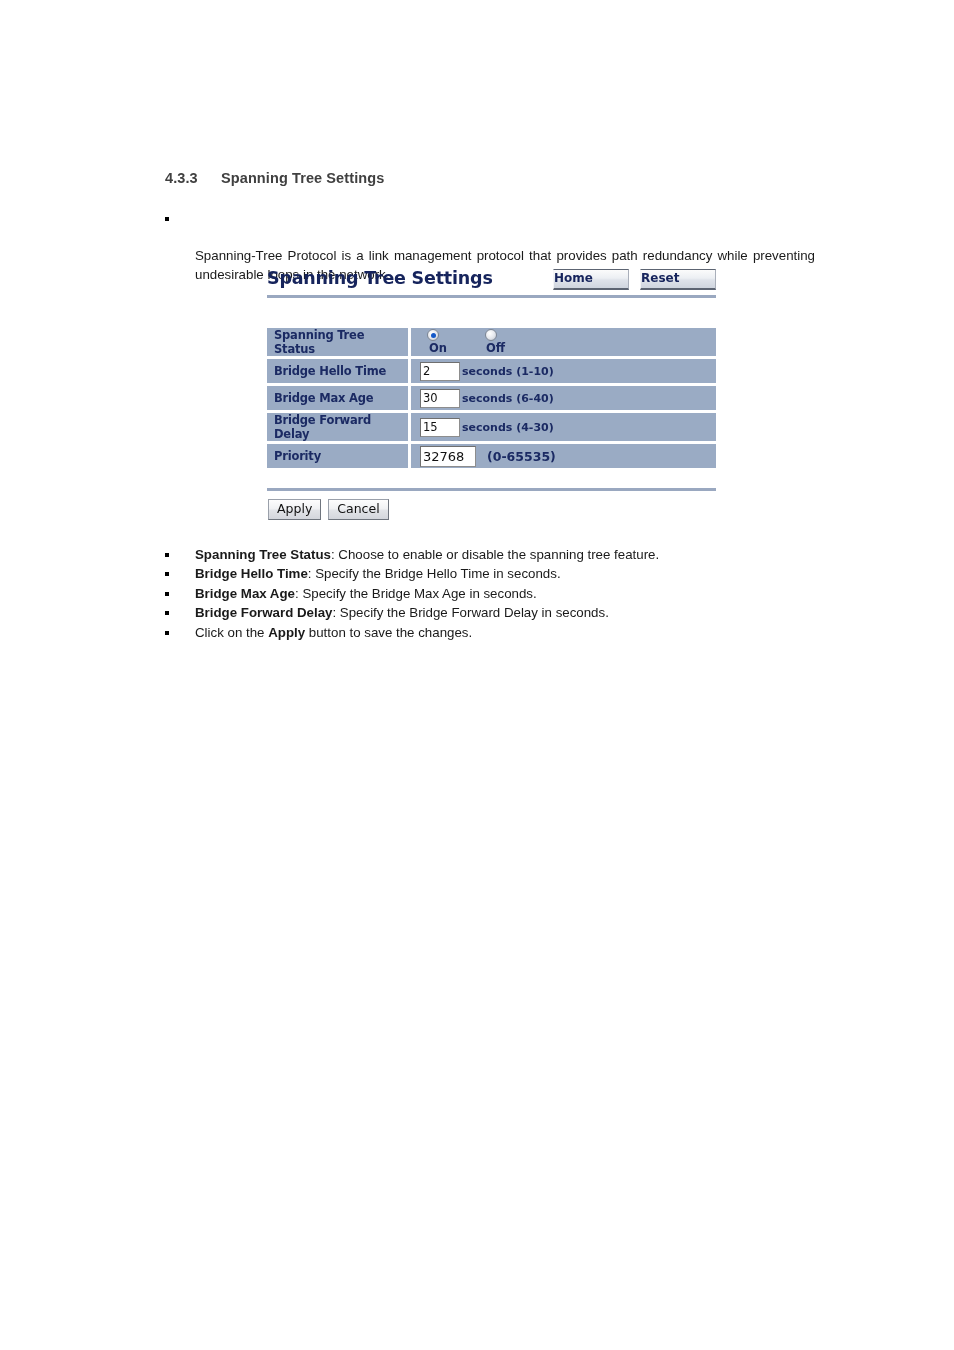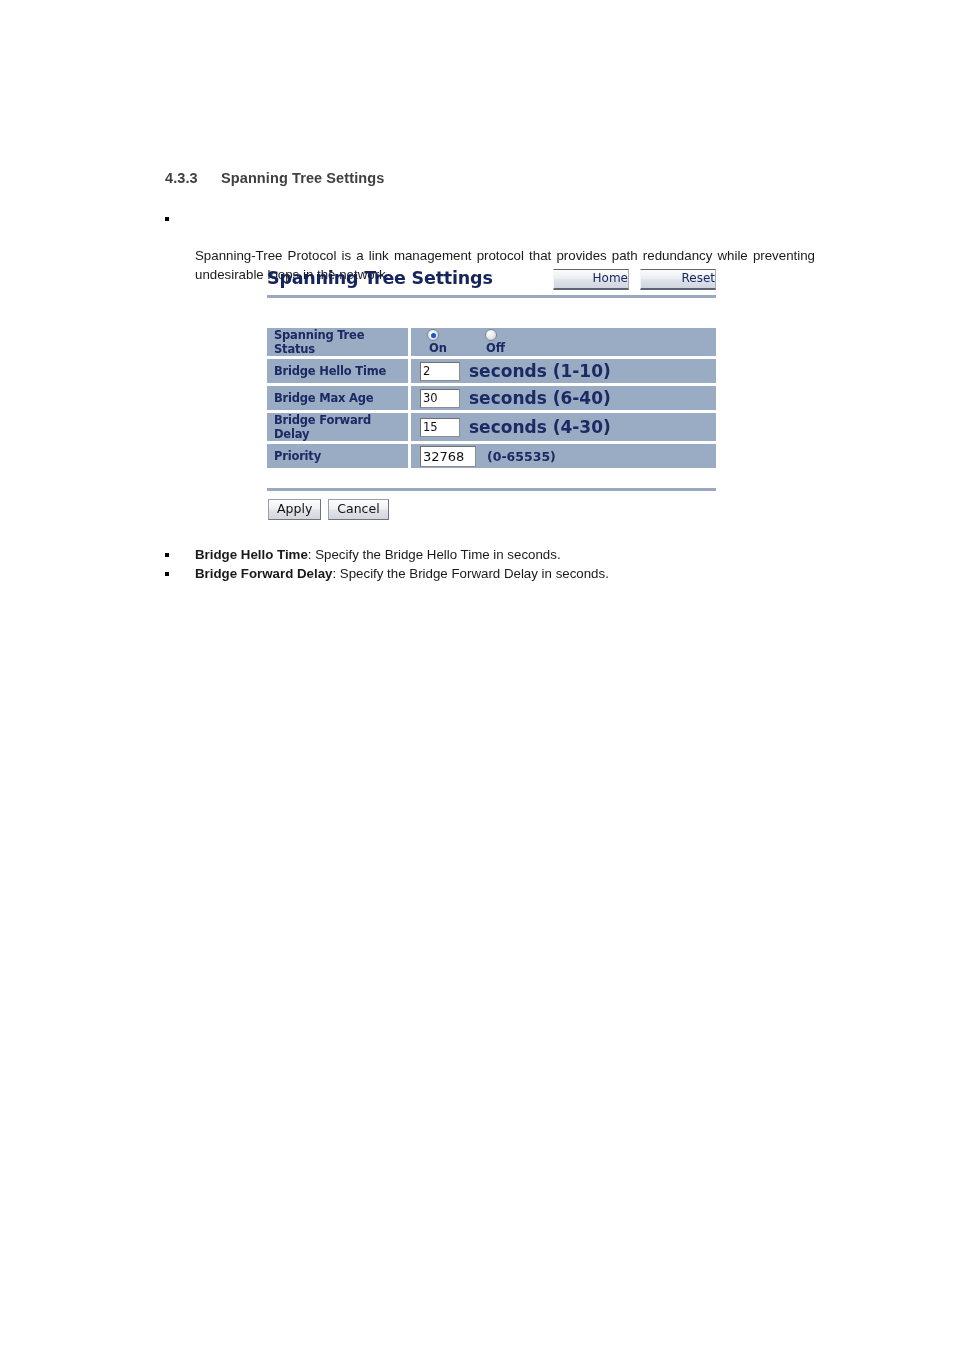--- a/index.html
+++ b/index.html
@@ -84,23 +84,23 @@
     gap: 11px;
   }
   .win-btn {
     background: linear-gradient(to bottom, #fbfbfb 0%, #eceff3 45%, #dfe3ea 55%, #cfd5de 100%);
     border-top: 1px solid #5c6472;
     border-bottom: 2px solid #5c6472;
     border-left: 1px solid #f4f5f7;
     border-right: 1px solid #a9afba;
     color: #16245c;
     font-size: 12px;
-    font-weight: normal;
-    font-family: "DejaVu Sans", sans-serif;
-    text-align: right;
+    font-weight: bold;
+    font-family: "DejaVu Sans", sans-serif;
+    text-align: left;
     padding: 2px 0 3px 0;
     width: 76px;
     line-height: 13px;
     box-sizing: border-box;
   }
   .hdr-rule {
     position: absolute;
     left: 0;
     top: 29px;
     width: 449px;
@@ -181,22 +181,22 @@
     font-family: "DejaVu Sans", sans-serif;
     color: #111;
     padding: 0 2px;
     display: flex;
     align-items: center;
     line-height: 17px;
   }
   .txt-input.narrow { width: 40px; }
   .txt-input.wide   { width: 56px; height: 21px; font-size: 13px; }
   .unit-text {
-    margin-left: 9px;
-    font-size: 17px;
+    margin-left: 2px;
+    font-size: 11px;
     font-weight: bold;
     color: #1b2a63;
     font-family: "DejaVu Sans", sans-serif;
   }
   .unit-text.bigger { font-size: 12.5px; margin-left: 11px; }
 
   .foot-rule {
     position: absolute;
     left: 0;
     top: 222px;
@@ -331,19 +331,31 @@
   <div class="foot-rule"></div>
   <div class="foot-buttons">
     <div class="flat-btn">Apply</div>
     <div class="flat-btn">Cancel</div>
   </div>
 </div>
 
 <div class="desc-list">
   <div class="desc-item">
     <span class="bullet-sq"></span>
+    <b>Spanning Tree Status</b><span>: Choose to enable or disable the spanning tree feature.</span>
+  </div>
+  <div class="desc-item">
+    <span class="bullet-sq"></span>
     <b>Bridge Hello Time</b><span>: Specify the Bridge Hello Time in seconds.</span>
   </div>
   <div class="desc-item">
     <span class="bullet-sq"></span>
+    <b>Bridge Max Age</b><span>: Specify the Bridge Max Age in seconds.</span>
+  </div>
+  <div class="desc-item">
+    <span class="bullet-sq"></span>
     <b>Bridge Forward Delay</b><span>: Specify the Bridge Forward Delay in seconds.</span>
   </div>
+  <div class="desc-item">
+    <span class="bullet-sq"></span>
+    <span>Click on the </span><b>Apply</b><span> button to save the changes.</span>
+  </div>
 </div>
 
 </body></html>

